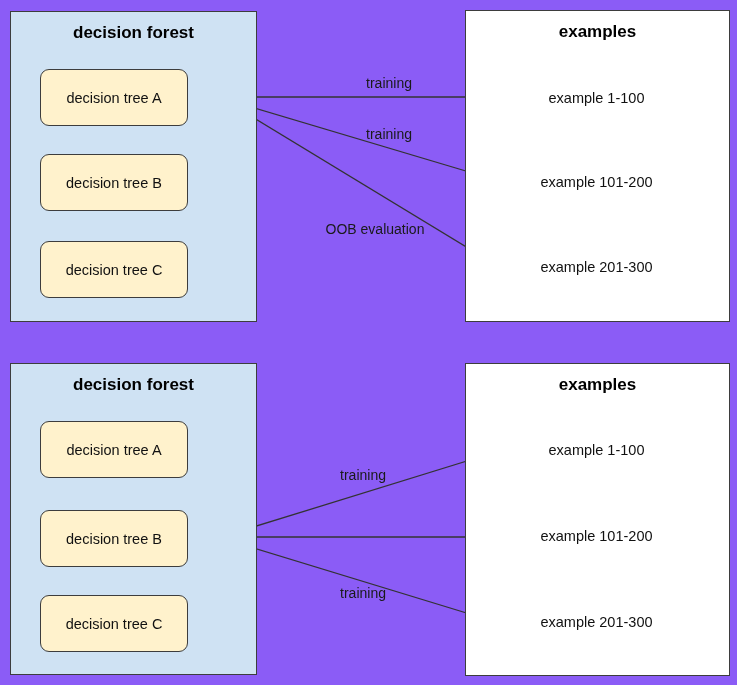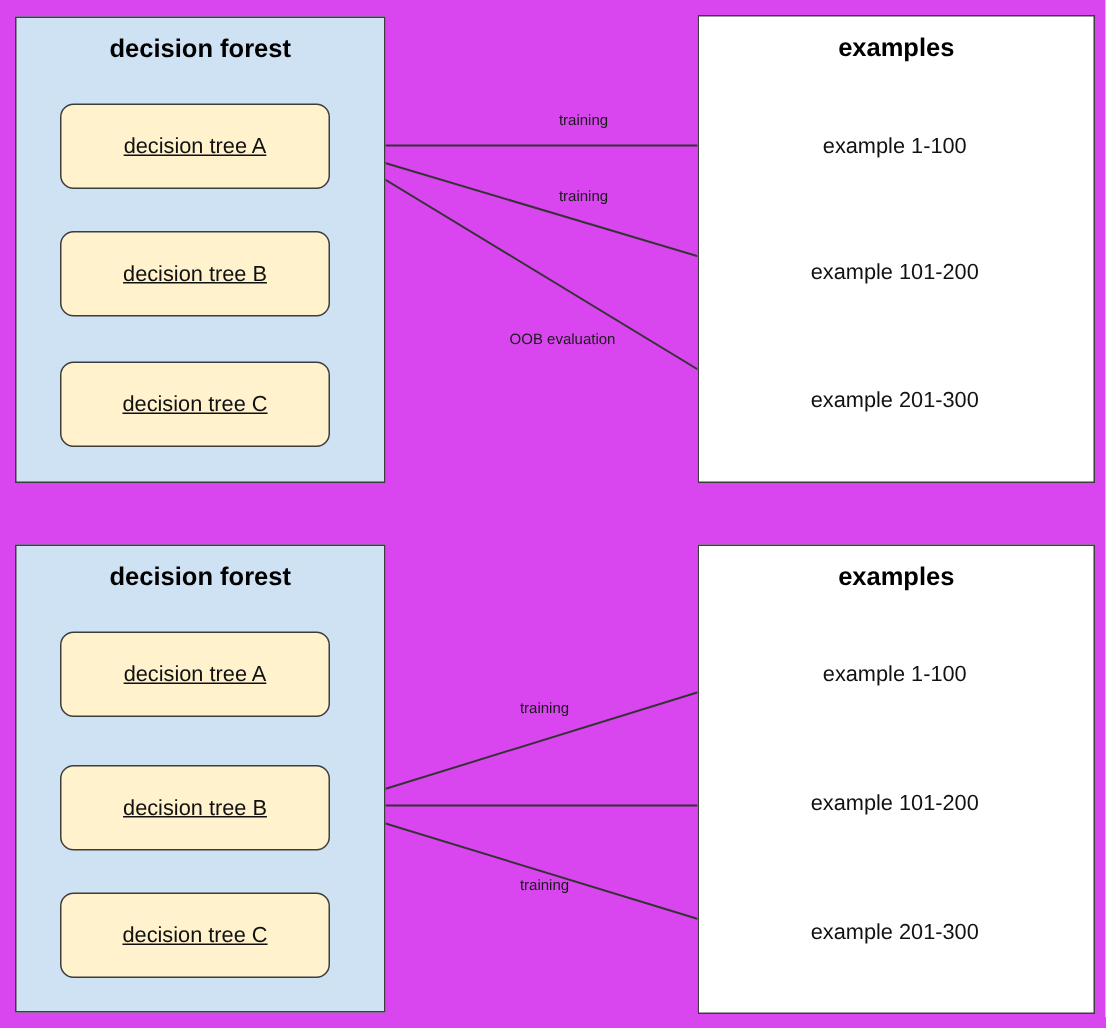--- a/index.html
+++ b/index.html
@@ -1,51 +1,51 @@
 <!DOCTYPE html>
 <html><head>
 <meta charset="utf-8">
 <style>
   html,body { margin:0; padding:0; background:#fff; }
   .stage {
-    position:relative; width:737px; height:685px; background:#d946ef;
+    position:relative; width:737px; height:685px; background:#8b5cf6;
     font-family:"Liberation Sans", sans-serif; overflow:hidden;
   }
   .panel { position:absolute; box-sizing:border-box; border:1.5px solid #3d3d3d; }
   .panel.blue  { background:#cfe2f3; }
   .panel.white { background:#ffffff;padding-left:40px; }
   .panel-title {
     position:absolute; left:0; right:0; top:11px; text-align:center;
     font-size:17px; font-weight:bold; color:#000;
   }
   #forest1   { left:10px;  top:11px;  width:247px; height:311px; }
   #examples1 { left:465px; top:10px;  width:265px; height:312px; }
   #forest2   { left:10px;  top:363px; width:247px; height:312px; }
   #examples2 { left:465px; top:363px; width:265px; height:313px; }
 
   .tree {
-    position:absolute; left:40px; width:180px; height:57px; box-sizing:border-box;
+    position:absolute; left:40px; width:148px; height:57px; box-sizing:border-box;
     background:#fff2cc; border:1.5px solid #3d3d3d; border-radius:9px;
     display:flex; align-items:center; justify-content:center;
-    font-size:14.5px; color:#111;text-decoration:underline;
+    font-size:14.5px; color:#111;
   }
   .t1a { top:69px; }  .t1b { top:154px; } .t1c { top:241px; }
   .t2a { top:421px; } .t2b { top:510px; } .t2c { top:595px; }
 
   .exlbl {
     position:absolute; left:506px; width:181px; height:56px;
     display:flex; align-items:center; justify-content:center;
     font-size:14.5px; color:#111;text-align:center;
   }
   .e1a { top:70px; }  .e1b { top:154px; } .e1c { top:239px; }
   .e2a { top:422px; } .e2b { top:508px; } .e2c { top:594px; }
 
   svg.layer { position:absolute; left:0; top:0; width:737px; height:685px; }
 
-  .albl { position:absolute; font-size:10px; color:#1a1a1a; }
+  .albl { position:absolute; font-size:14px; color:#1a1a1a; }
   .l-t1 { left:389px; top:75px;  transform:translateX(-50%); }
   .l-t2 { left:389px; top:126px; transform:translateX(-50%); }
   .l-t3 { left:375px; top:221px; transform:translateX(-50%); }
   .l-b1 { left:363px; top:467px; transform:translateX(-50%); }
   .l-b2 { left:334px; top:513px; line-height:21px; white-space:pre-line; }
   .l-b3 { left:363px; top:585px; transform:translateX(-50%); }
 </style>
 </head>
 <body>
 

